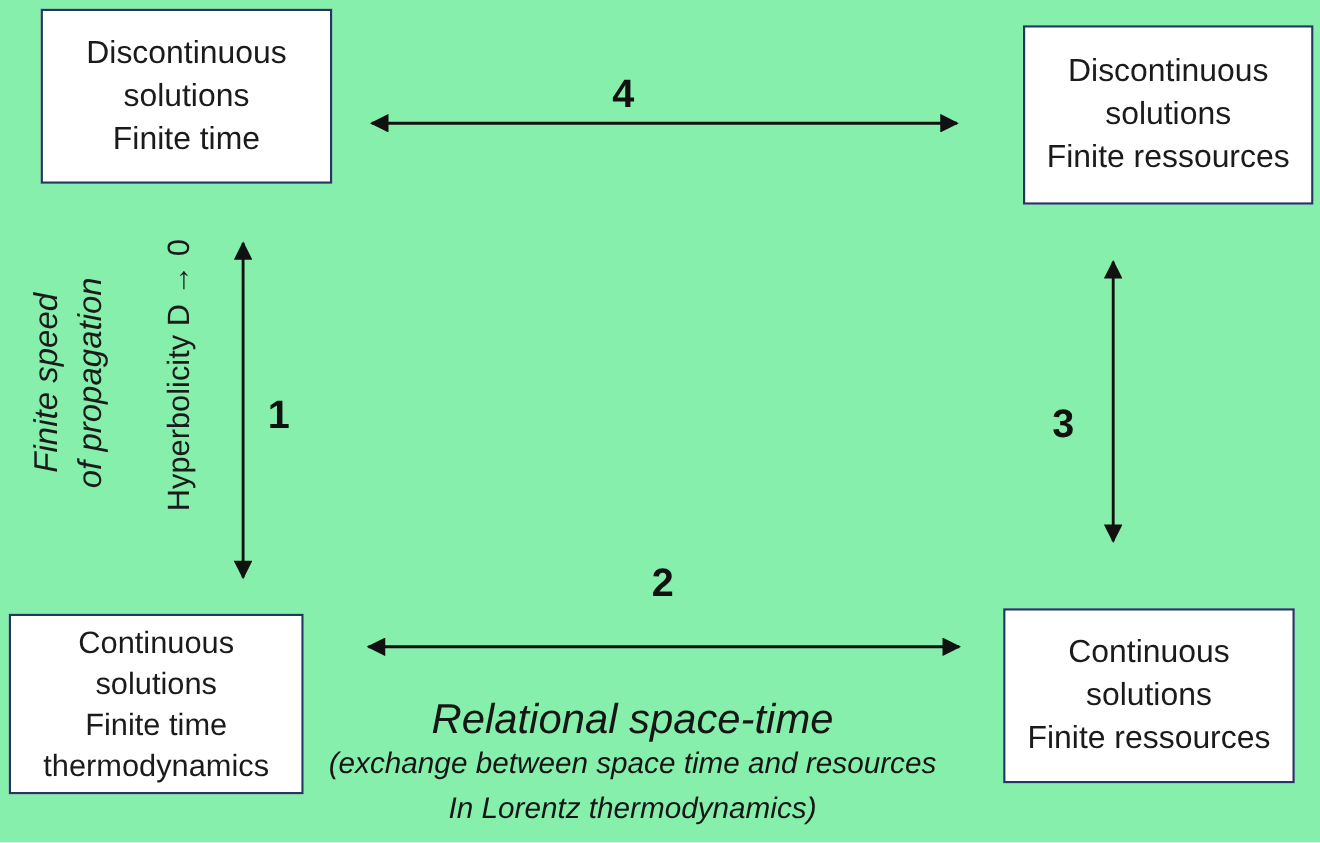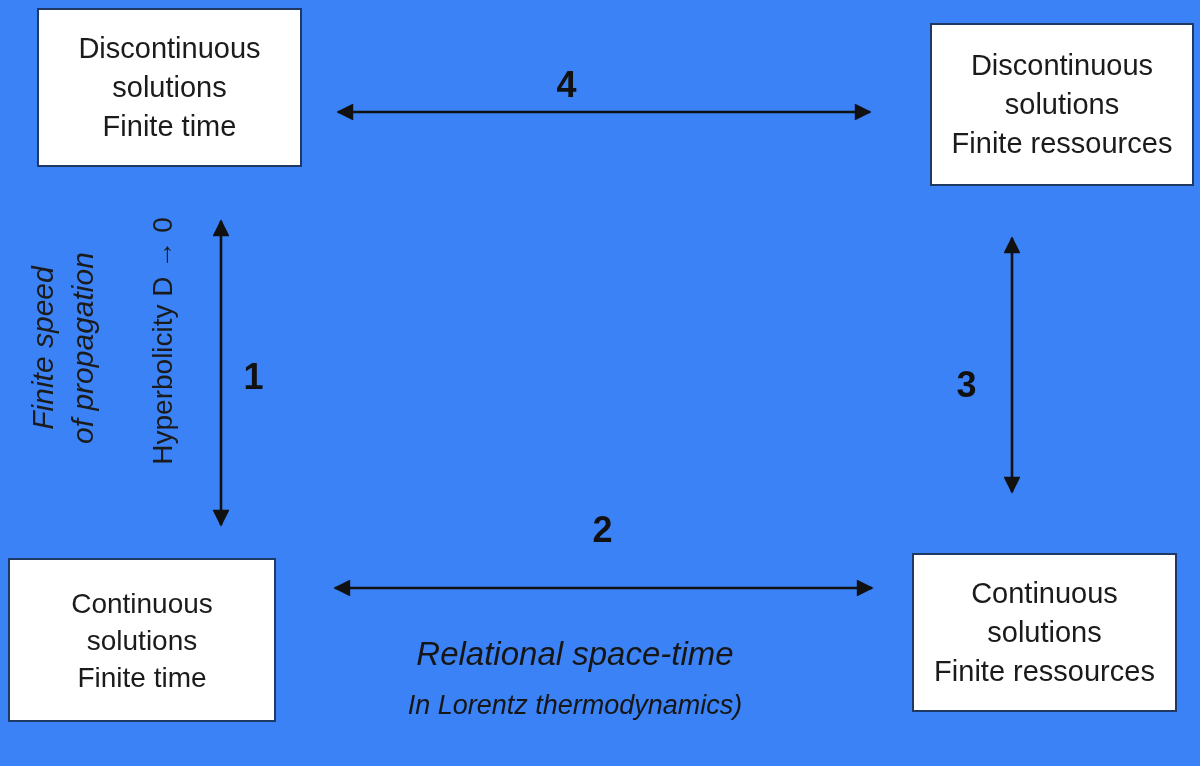--- a/index.html
+++ b/index.html
@@ -5,21 +5,21 @@
   html, body {
     margin: 0;
     padding: 0;
     background: #ffffff;
     font-family: "Liberation Sans", sans-serif;
   }
   .canvas {
     position: relative;
     width: 1200px;
     height: 766px;
-    background: #3b82f6;
+    background: #86efac;
     overflow: hidden;
     color: #1b1b1b;
   }
   .box {
     position: absolute;
     border: 2px solid #1f3864;
     background: #ffffff;
     display: flex;
     flex-direction: column;
     align-items: center;
@@ -88,23 +88,22 @@
   .captions {
     position: absolute;
     left: 255px;
     top: 634px;
     width: 640px;
     text-align: center;
     font-style: italic;
     color: #161616;
   }
   .caption-title {
-    font-size: 33px;
+    font-size: 38px;
     line-height: 40px;
-    margin-bottom: 11px;
   }
   .caption-sub {
     font-size: 27px;
     line-height: 41px;
   }
 </style>
 </head>
 <body>
 
 <div class="canvas">
@@ -118,20 +117,21 @@
   <div class="box" id="box-top-right">
     <div>Discontinuous</div>
     <div>solutions</div>
     <div>Finite ressources</div>
   </div>
 
   <div class="box four-lines" id="box-bottom-left">
     <div>Continuous</div>
     <div>solutions</div>
     <div>Finite time</div>
+    <div>thermodynamics</div>
   </div>
 
   <div class="box" id="box-bottom-right">
     <div>Continuous</div>
     <div>solutions</div>
     <div>Finite ressources</div>
   </div>
 
   <svg class="arrow-svg" viewBox="0 0 1200 766" xmlns="http://www.w3.org/2000/svg">
     <defs>
@@ -151,16 +151,17 @@
   <div class="num-label" id="label-2">2</div>
 
   <div class="rotated" id="finite-speed">
     <div>Finite speed</div>
     <div>of propagation</div>
   </div>
   <div class="rotated" id="hyperbolicity">Hyperbolicity D → 0</div>
 
   <div class="captions">
     <div class="caption-title">Relational space-time</div>
+    <div class="caption-sub">(exchange between space time and resources</div>
     <div class="caption-sub">In Lorentz thermodynamics)</div>
   </div>
 
 </div>
 
 </body></html>

